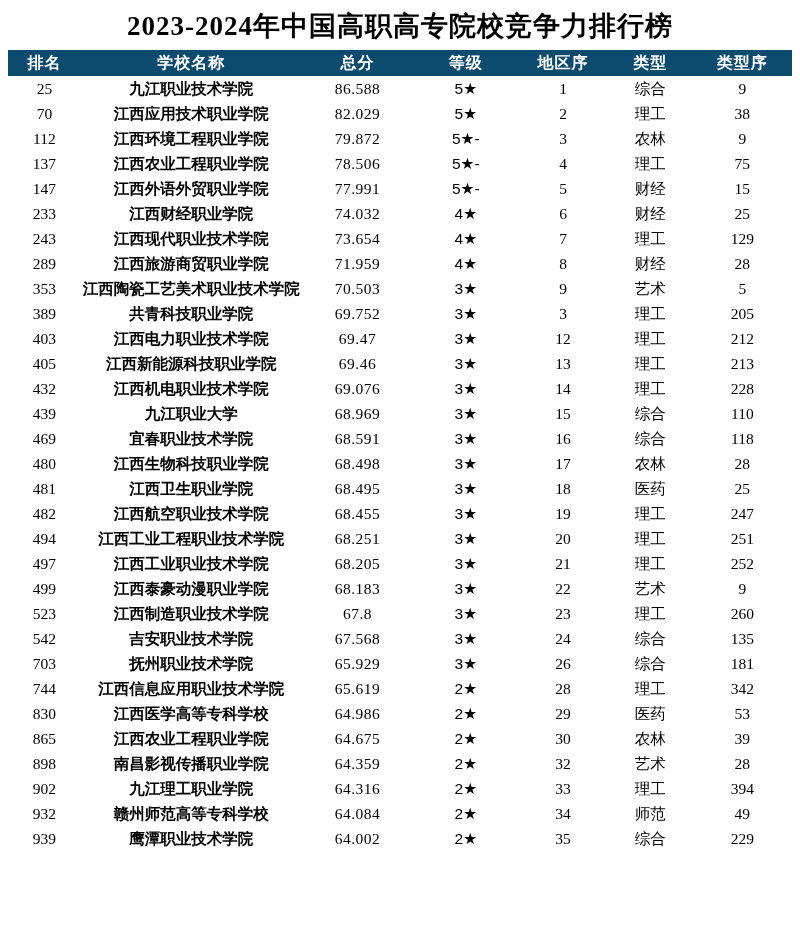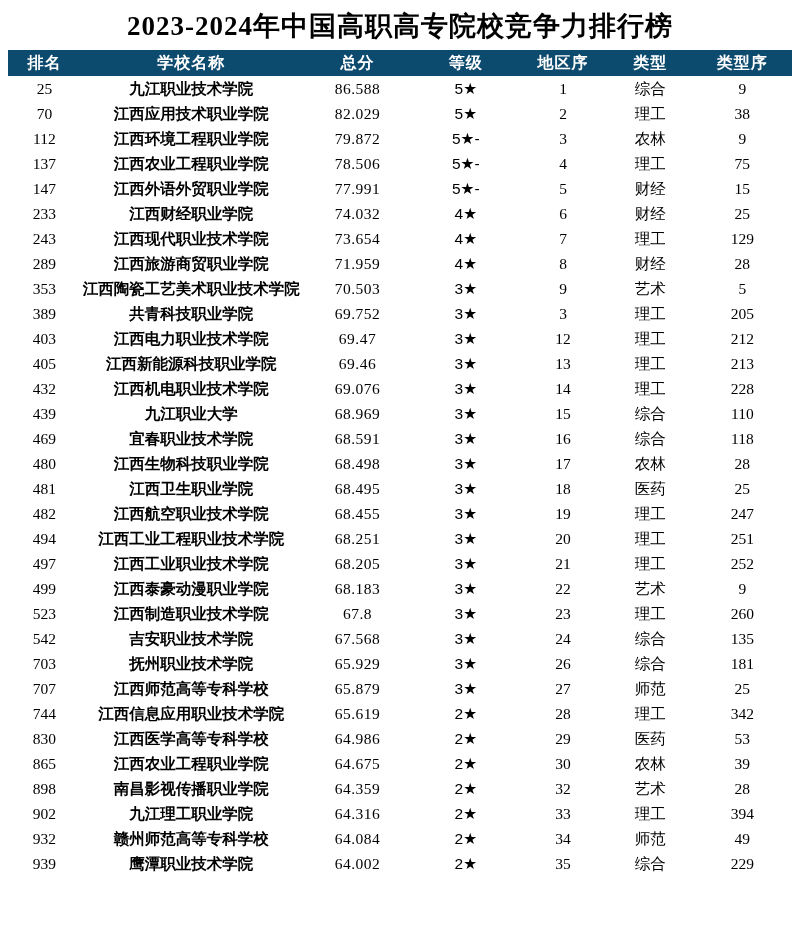--- a/index.html
+++ b/index.html
@@ -324,29 +324,20 @@
         <tr>
           <td class="cell-rank">703</td>
           <td class="cell-name">抚州职业技术学院</td>
           <td class="cell-score">65.929</td>
           <td class="cell-grade">3★</td>
           <td class="cell-region">26</td>
           <td class="cell-type">综合</td>
           <td class="cell-typeorder">181</td>
         </tr>
         <tr>
-          <td class="cell-rank">707</td>
-          <td class="cell-name">江西师范高等专科学校</td>
-          <td class="cell-score">65.879</td>
-          <td class="cell-grade">3★</td>
-          <td class="cell-region">27</td>
-          <td class="cell-type">师范</td>
-          <td class="cell-typeorder">25</td>
-        </tr>
-        <tr>
           <td class="cell-rank">744</td>
           <td class="cell-name">江西信息应用职业技术学院</td>
           <td class="cell-score">65.619</td>
           <td class="cell-grade">2★</td>
           <td class="cell-region">28</td>
           <td class="cell-type">理工</td>
           <td class="cell-typeorder">342</td>
         </tr>
         <tr>
           <td class="cell-rank">830</td>

